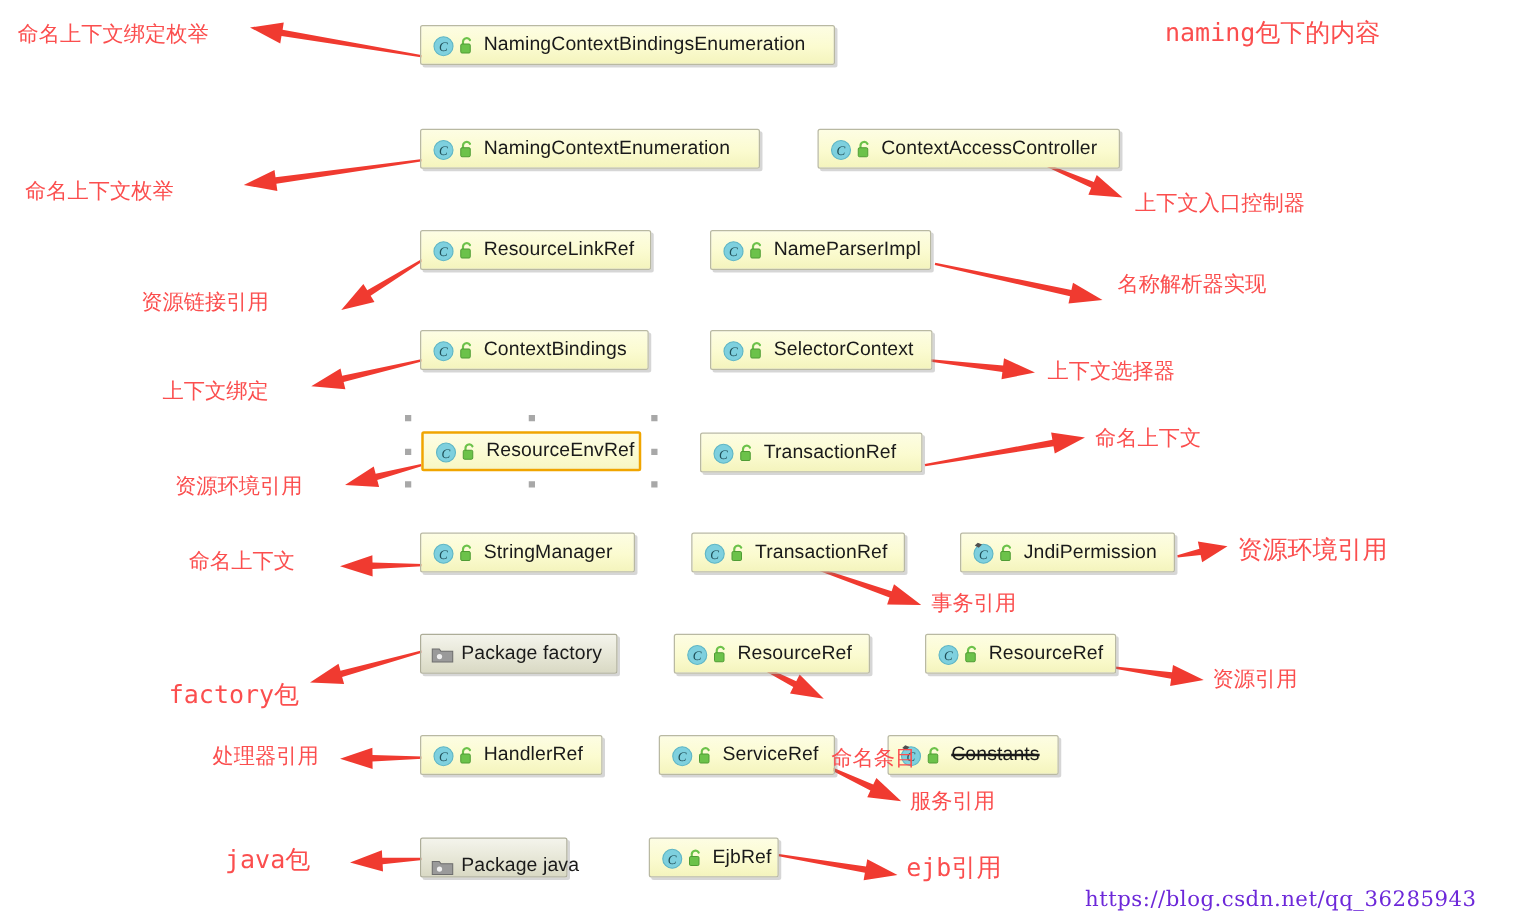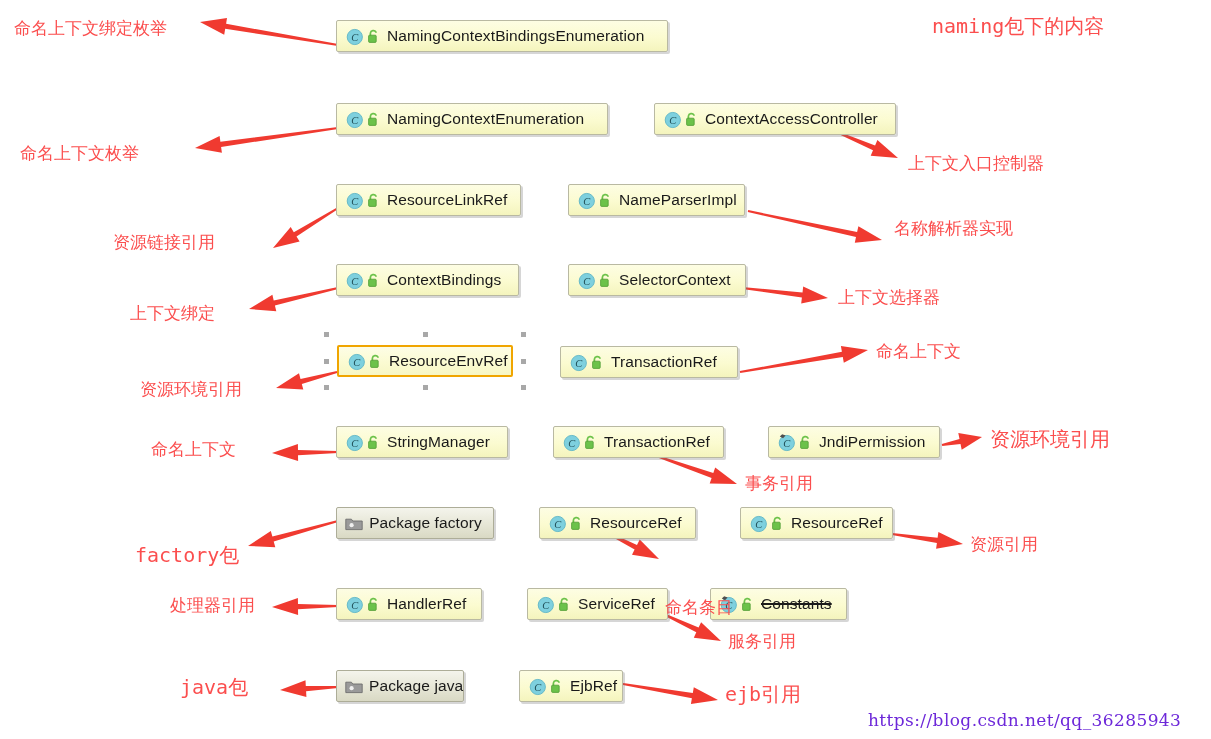--- a/index.html
+++ b/index.html
@@ -310,21 +310,21 @@
             <text x="9.8" y="14.2" font-family="Liberation Serif, serif" font-size="10.5" font-style="italic" text-anchor="middle" fill="#1f4e57">C</text>
             <path d="M5.2 1.2 L8.6 2.6 L6.0 5.2 L2.8 3.4 Z" fill="#4f4f4f"></path>
           </svg></span>
         <span class="icon icon-lock"><svg viewBox="0 0 13 15" width="13" height="15">
             <path d="M3.4 6.4 V4.2 a3 3 0 0 1 5.6 -1.1" fill="none" stroke="#6cc24a" stroke-width="1.7" stroke-linecap="round"></path>
             <rect x="1.6" y="6.2" width="7.6" height="7.2" rx="1" fill="#6cc24a"></rect>
             <rect x="1.6" y="6.2" width="7.6" height="7.2" rx="1" fill="none" stroke="#4f9c34" stroke-width="0.8"></rect>
           </svg></span>
         <span class="label">JndiPermission</span>
       </div>
-      <div class="node pkg" style="left: 336px; top: 507px; width: 158px; justify-content: center;">
+      <div class="node pkg" style="left: 336px; top: 507px; width: 158px;">
         <span class="icon icon-folder"><svg viewBox="0 0 18 15" width="18" height="15">
             <path d="M0.8 3.2 H6.4 L7.8 5.0 H17.2 V13.6 H0.8 Z" fill="#9a9a9a"></path>
             <path d="M0.8 3.2 H6.4 L7.8 5.0 H17.2 V13.6 H0.8 Z" fill="none" stroke="#6e6e6e" stroke-width="0.9"></path>
             <circle cx="6.6" cy="9.2" r="2.1" fill="#efefef"></circle>
           </svg></span>
         <span class="label">Package factory</span>
       </div>
       <div class="node" style="left: 539px; top: 507px; width: 157px;">
         <span class="icon icon-class"><svg viewBox="0 0 19 19" width="19" height="19">
             <circle cx="9.8" cy="10" r="7.6" fill="#7ed0de"></circle>
@@ -384,21 +384,21 @@
             <text x="9.8" y="14.2" font-family="Liberation Serif, serif" font-size="10.5" font-style="italic" text-anchor="middle" fill="#1f4e57">C</text>
             <path d="M5.2 1.2 L8.6 2.6 L6.0 5.2 L2.8 3.4 Z" fill="#4f4f4f"></path>
           </svg></span>
         <span class="icon icon-lock"><svg viewBox="0 0 13 15" width="13" height="15">
             <path d="M3.4 6.4 V4.2 a3 3 0 0 1 5.6 -1.1" fill="none" stroke="#6cc24a" stroke-width="1.7" stroke-linecap="round"></path>
             <rect x="1.6" y="6.2" width="7.6" height="7.2" rx="1" fill="#6cc24a"></rect>
             <rect x="1.6" y="6.2" width="7.6" height="7.2" rx="1" fill="none" stroke="#4f9c34" stroke-width="0.8"></rect>
           </svg></span>
         <span class="label strike">Constants</span>
       </div>
-      <div class="node pkg" style="left: 336px; top: 670px; width: 128px;">
+      <div class="node pkg" style="left: 336px; top: 670px; width: 118px; align-items: flex-end;">
         <span class="icon icon-folder"><svg viewBox="0 0 18 15" width="18" height="15">
             <path d="M0.8 3.2 H6.4 L7.8 5.0 H17.2 V13.6 H0.8 Z" fill="#9a9a9a"></path>
             <path d="M0.8 3.2 H6.4 L7.8 5.0 H17.2 V13.6 H0.8 Z" fill="none" stroke="#6e6e6e" stroke-width="0.9"></path>
             <circle cx="6.6" cy="9.2" r="2.1" fill="#efefef"></circle>
           </svg></span>
         <span class="label">Package java</span>
       </div>
       <div class="node" style="left: 519px; top: 670px; width: 104px;">
         <span class="icon icon-class"><svg viewBox="0 0 19 19" width="19" height="19">
             <circle cx="9.8" cy="10" r="7.6" fill="#7ed0de"></circle>

